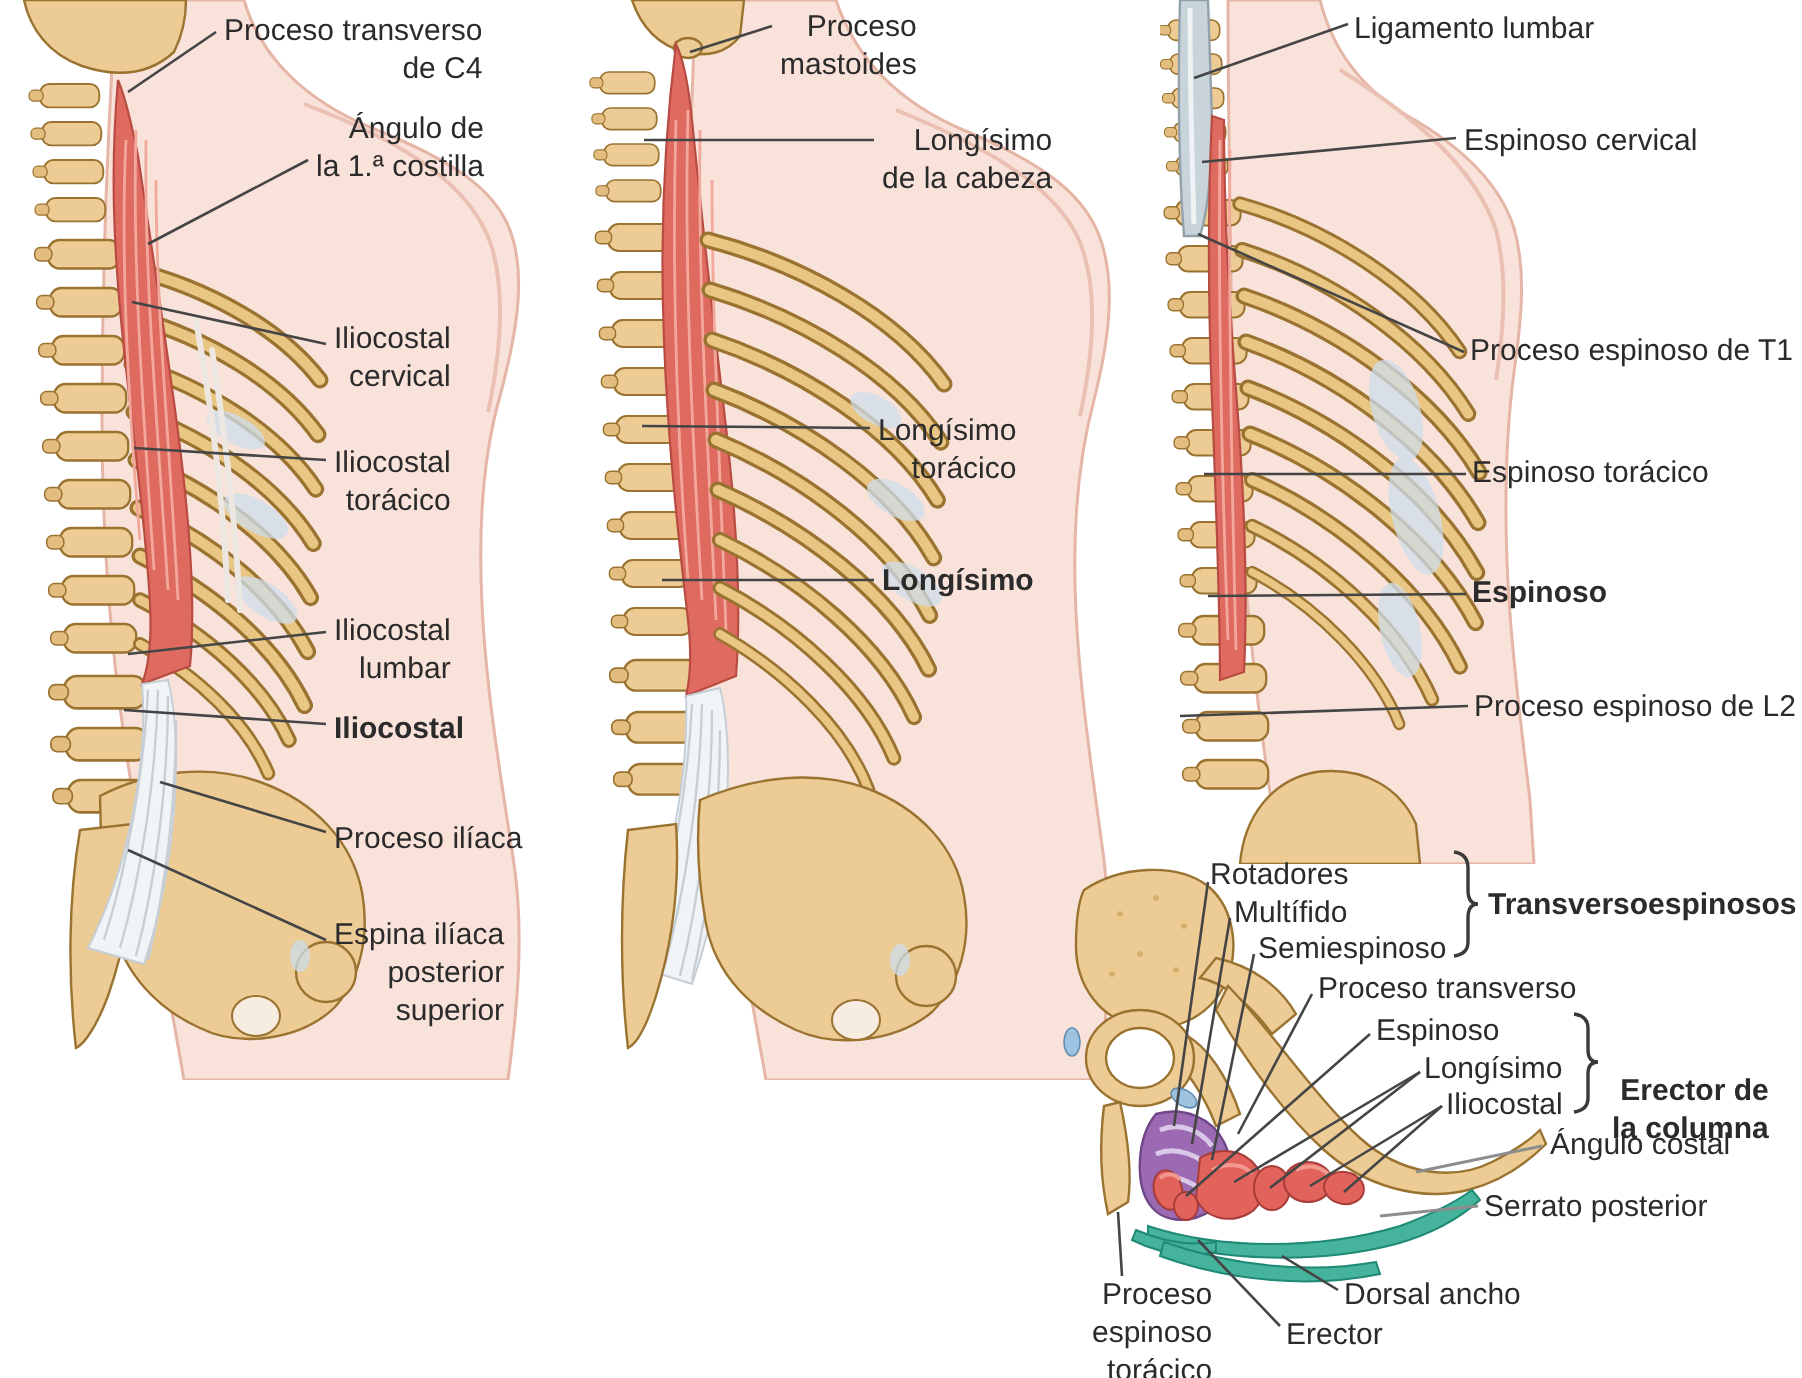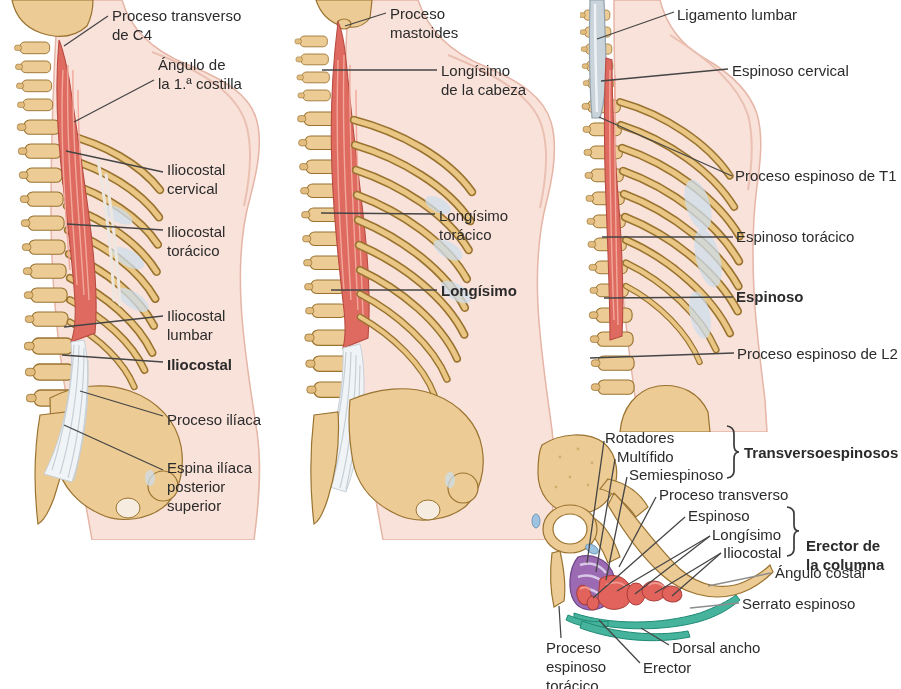--- a/index.html
+++ b/index.html
@@ -1,18 +1,18 @@
 <!DOCTYPE html>
 <html><head>
 <meta charset="utf-8">
 <style>
   html,body{margin:0;padding:0;background:#fff;}
   body{width:901px;height:689px;position:relative;overflow:hidden;
        font-family:"Liberation Sans",sans-serif;}
-  .lbl{position:absolute;font-size:15px;line-height:19px;color:#2b2b2b;white-space:pre-line;}
+  .lbl{position:absolute;font-size:15px;line-height:19px;color:#2b2b2b;white-space:pre-line;text-align:right;}
   .b{font-weight:700;}
   svg.ill{position:absolute;}
   .rb-o{stroke:#9a7330;stroke-width:8.5;fill:none;stroke-linecap:round;}
   .rb-i{stroke:#e9c684;stroke-width:5.2;fill:none;stroke-linecap:round;}
   .ldr{stroke:#454545;stroke-width:1.3;fill:none;}
   .ldr2{stroke:#8d8d8d;stroke-width:1.5;fill:none;}
   .brc{stroke:#3a3a3a;stroke-width:1.7;fill:none;}
   .bone{fill:#eccb95;stroke:#9a7330;stroke-width:1.2;}
   .skin{fill:#f9e2da;stroke:#e5b5a6;stroke-width:1.5;}
   .musc{fill:#de6a60;stroke:#b84c42;stroke-width:1.1;}
@@ -348,18 +348,18 @@
 <div class="lbl" style="left:617px;top:447px">Multífido</div>
 <div class="lbl" style="left:629px;top:465px">Semiespinoso</div>
 <div class="lbl b" style="left:744px;top:443px">Transversoespinosos</div>
 <div class="lbl" style="left:659px;top:485px">Proceso transverso</div>
 <div class="lbl" style="left:688px;top:506px">Espinoso</div>
 <div class="lbl" style="left:712px;top:525px">Longísimo</div>
 <div class="lbl" style="left:723px;top:543px">Iliocostal</div>
 <div class="lbl b" style="left:806px;top:536px">Erector de
 la columna</div>
 <div class="lbl" style="left:775px;top:563px">Ángulo costal</div>
-<div class="lbl" style="left:742px;top:594px">Serrato espinoso</div>
+<div class="lbl" style="left:742px;top:594px">Serrato posterior</div>
 <div class="lbl" style="left:672px;top:638px">Dorsal ancho</div>
 <div class="lbl" style="left:643px;top:658px">Erector</div>
 <div class="lbl" style="left:546px;top:638px">Proceso
 espinoso
 torácico</div>
 
 </body></html>

